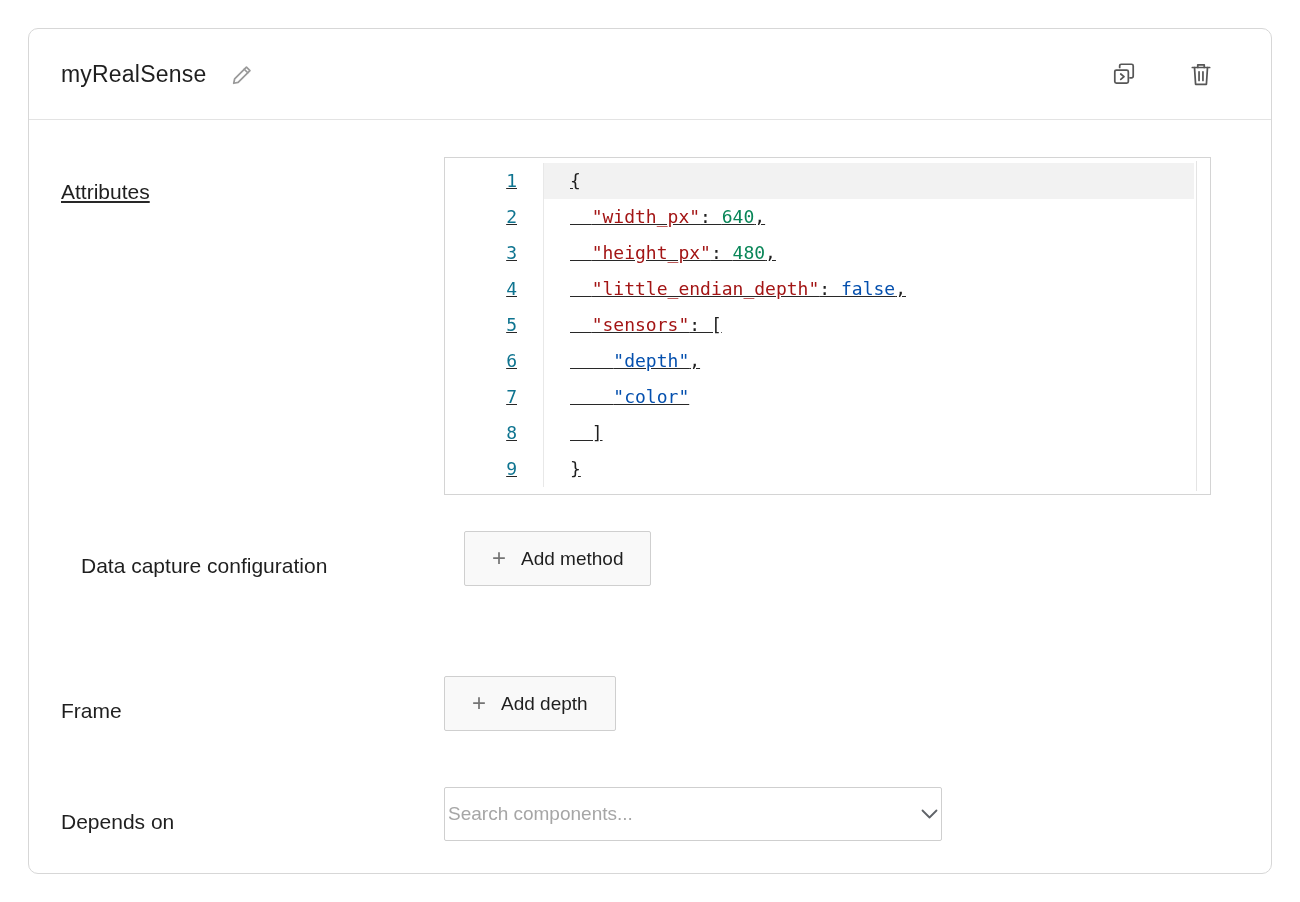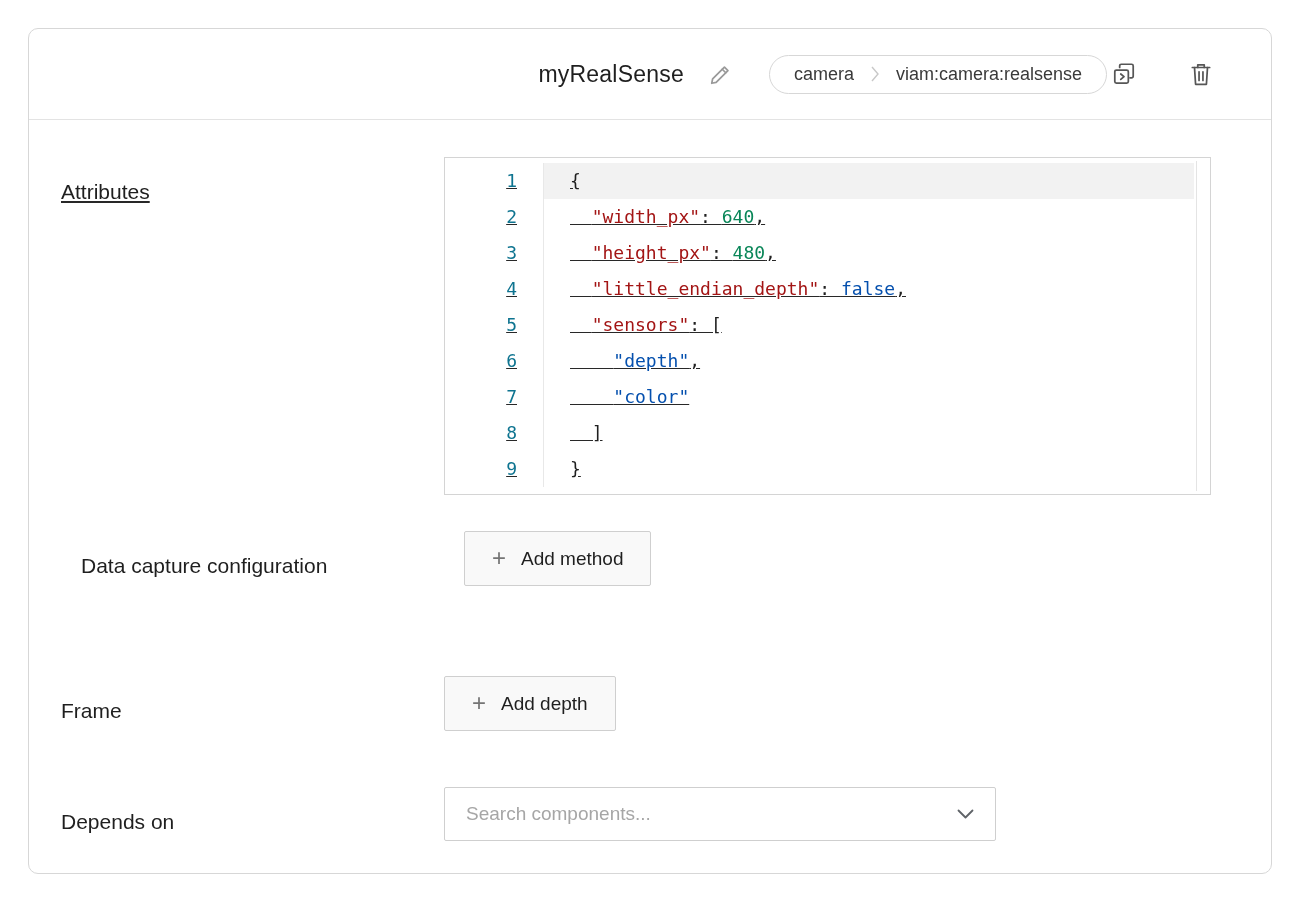--- a/index.html
+++ b/index.html
@@ -8,21 +8,21 @@
   .card {
     position: absolute; left: 28px; top: 28px;
     width: 1244px; height: 846px;
     background: #ffffff;
     border: 1px solid #d7d7d7;
     border-radius: 10px;
   }
 
   
   .card-header {
-    display: flex; align-items: center; justify-content: flex-end;
+    display: flex; align-items: center; justify-content: space-between;
     height: 91px; padding: 0 54px 0 32px;
     border-bottom: 1px solid #e3e3e3;
   }
   .header-left { display: flex; align-items: center; }
   .component-title { font-size: 23px; font-weight: 500; color: #1f1f1f; letter-spacing: 0.2px; }
   .icon-btn { background: none; border: none; cursor: pointer; display: inline-flex; align-items: center; justify-content: center; padding: 4px; }
   .edit-btn { margin-left: 22px; }
   .breadcrumb-pill {
     margin-left: 34px;
     display: inline-flex; align-items: center; gap: 16px;
@@ -80,50 +80,43 @@
     display: inline-flex; align-items: center; gap: 15px;
     height: 55px; padding: 0 27px;
     background: #f9f9f9; border: 1px solid #cfcfcf; border-radius: 2px;
     font-family: "Liberation Sans", sans-serif;
     font-size: 19px; color: #1f1f1f; cursor: pointer;
   }
   .plus-glyph { font-size: 24px; color: #757575; font-weight: 400; line-height: 1; margin-top: -2px; }
 
   
   .search-select {
-    width: 552px; height: 54px;
+    width: 498px; height: 54px;
     border: 1px solid #cfcfcf; border-radius: 2px; background: #ffffff;
     display: flex; align-items: center; justify-content: space-between;
-    padding: 0 21px; cursor: pointer;
+    padding: 0 3px; cursor: pointer;
   }
   .search-placeholder { font-size: 19px; color: #a6a6a6; }
 </style>
 </head>
 <body>
 
 <div class="card">
 
   <div class="card-header">
     <div class="header-left">
       <span class="component-title">myRealSense</span>
 
       <button class="icon-btn edit-btn">
         <svg width="21" height="21" viewBox="0 0 24 24" fill="none" stroke="#9a9a9a" stroke-width="2" stroke-linecap="round" stroke-linejoin="round">
           <path d="M16.5 3.5l4 4L7 21l-5 1 1-5z"></path>
           <path d="M14 6l4 4"></path>
         </svg>
       </button>
 
-      <div class="breadcrumb-pill">
-        <span>camera</span>
-        <svg width="10" height="20" viewBox="0 0 10 20" fill="none" stroke="#c8c8c8" stroke-width="1.4">
-          <polyline points="2,3 8,10 2,17"></polyline>
-        </svg>
-        <span>viam:camera:realsense</span>
-      </div>
     </div>
 
     <div class="header-right">
       <button class="icon-btn">
         <svg width="26" height="26" viewBox="0 0 24 24" fill="none" stroke="#565656" stroke-width="1.6" stroke-linecap="round" stroke-linejoin="round">
           <path d="M8 6V4.5A1.5 1.5 0 0 1 9.5 3H19a1.5 1.5 0 0 1 1.5 1.5V14a1.5 1.5 0 0 1-1.5 1.5h-1.5"></path>
           <rect x="3.5" y="8.5" width="12.5" height="12" rx="1.5"></rect>
           <path d="M9 12l3 2.5L9 17"></path>
         </svg>
       </button>

